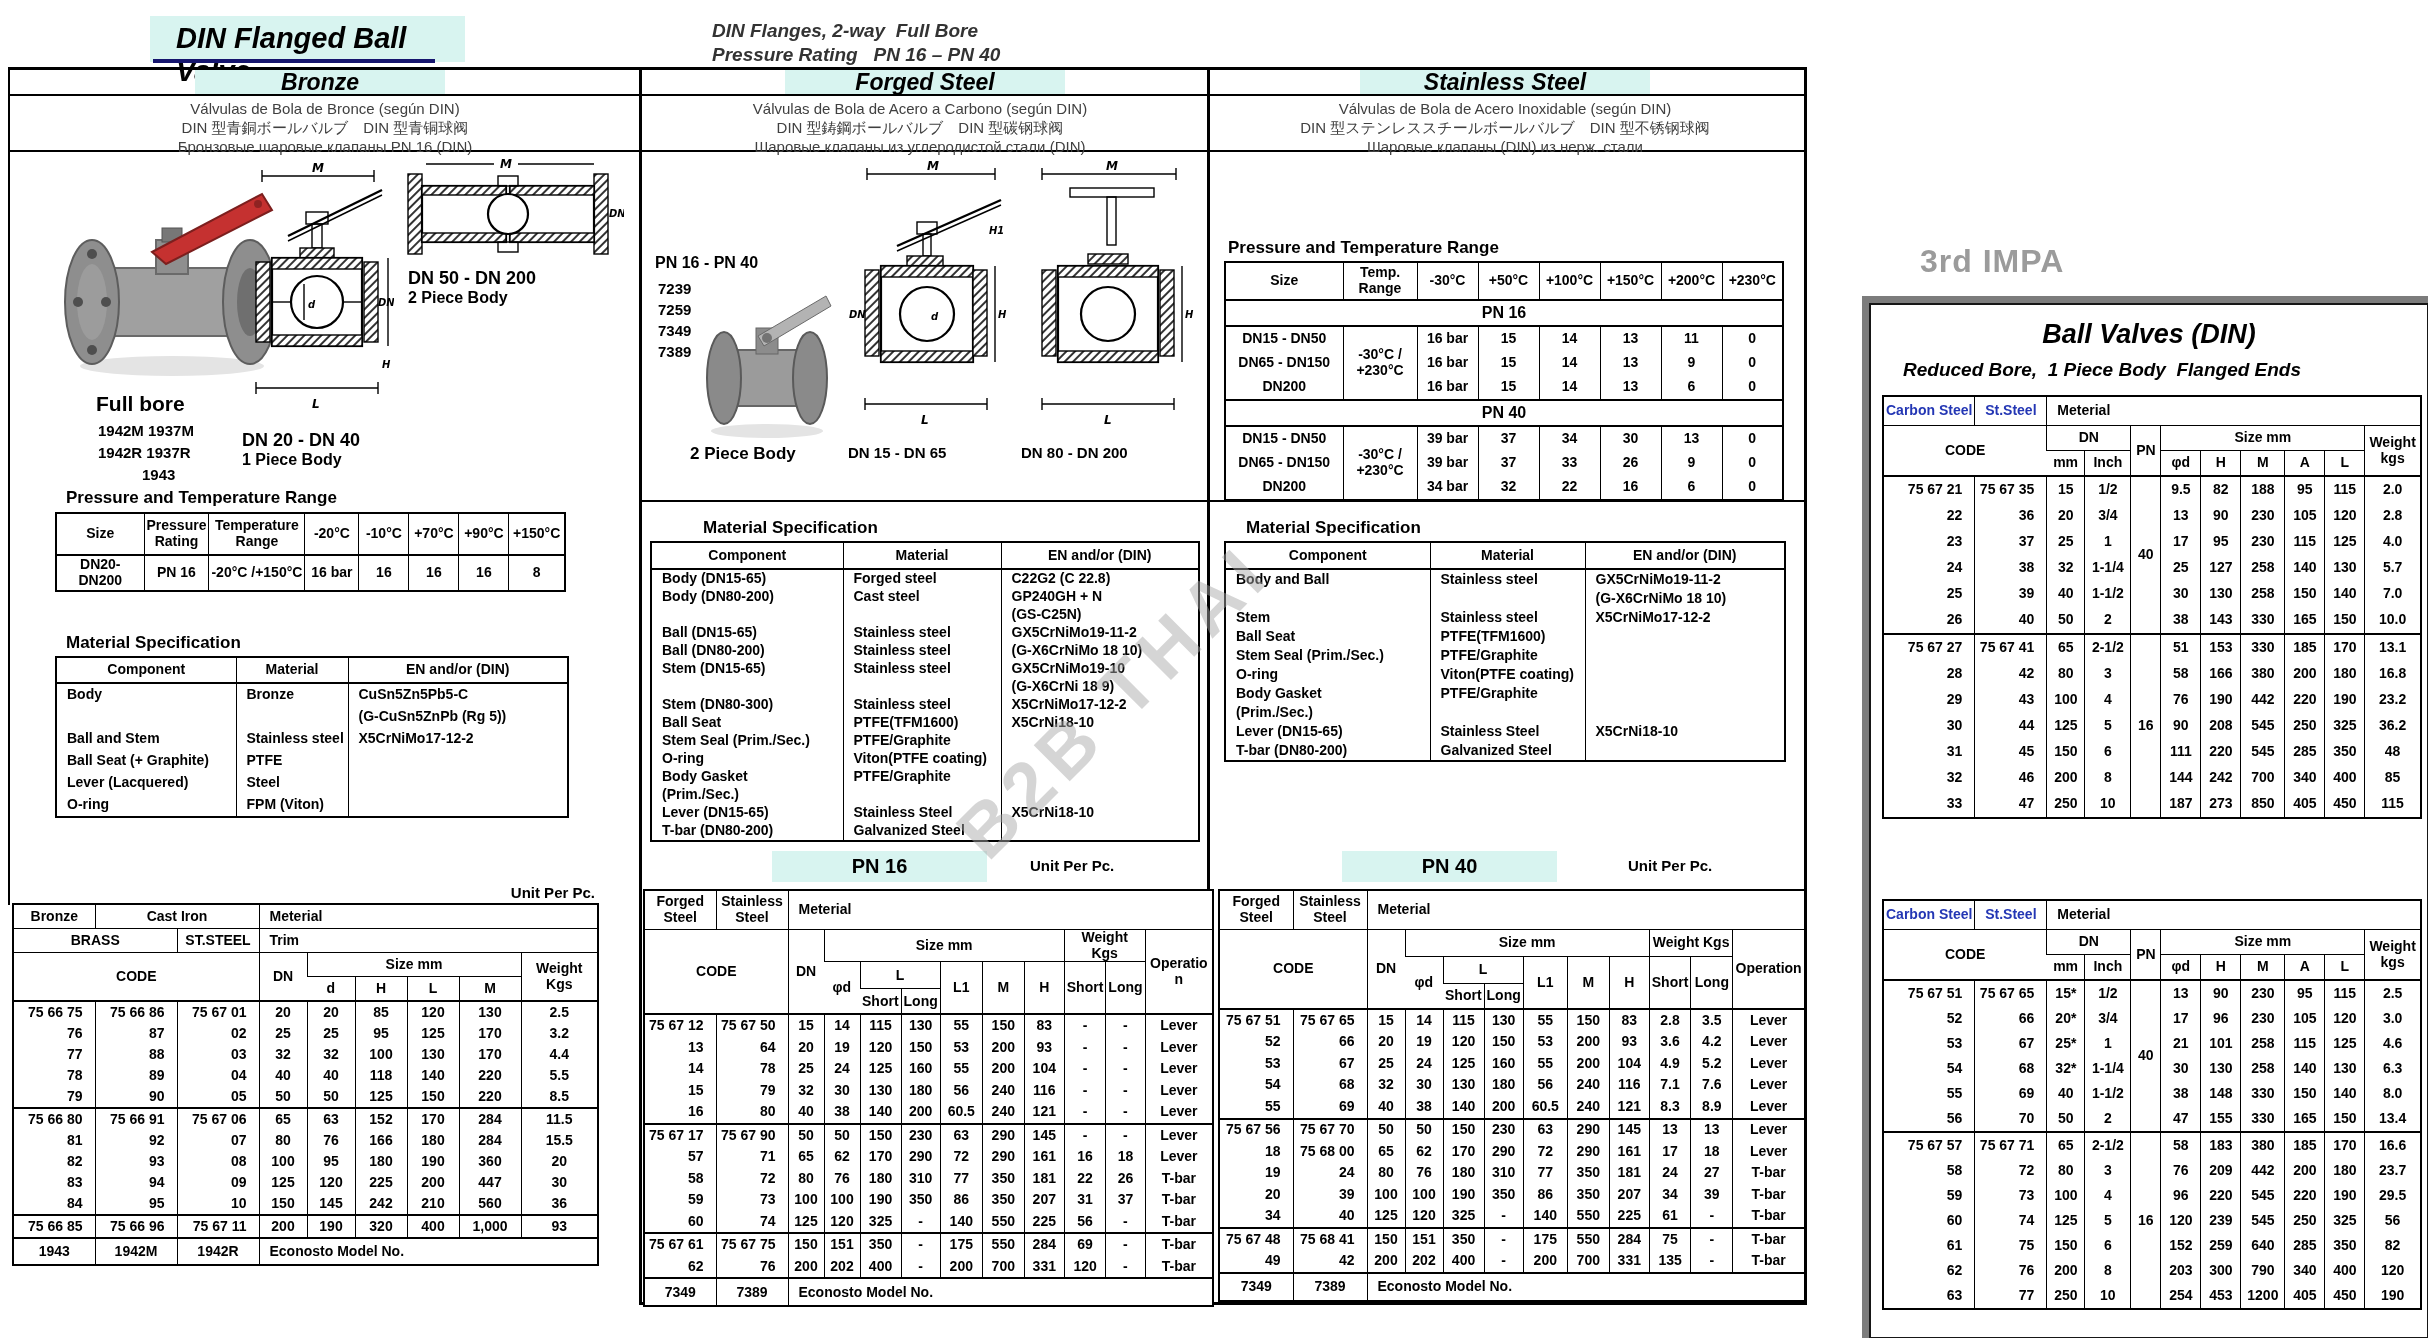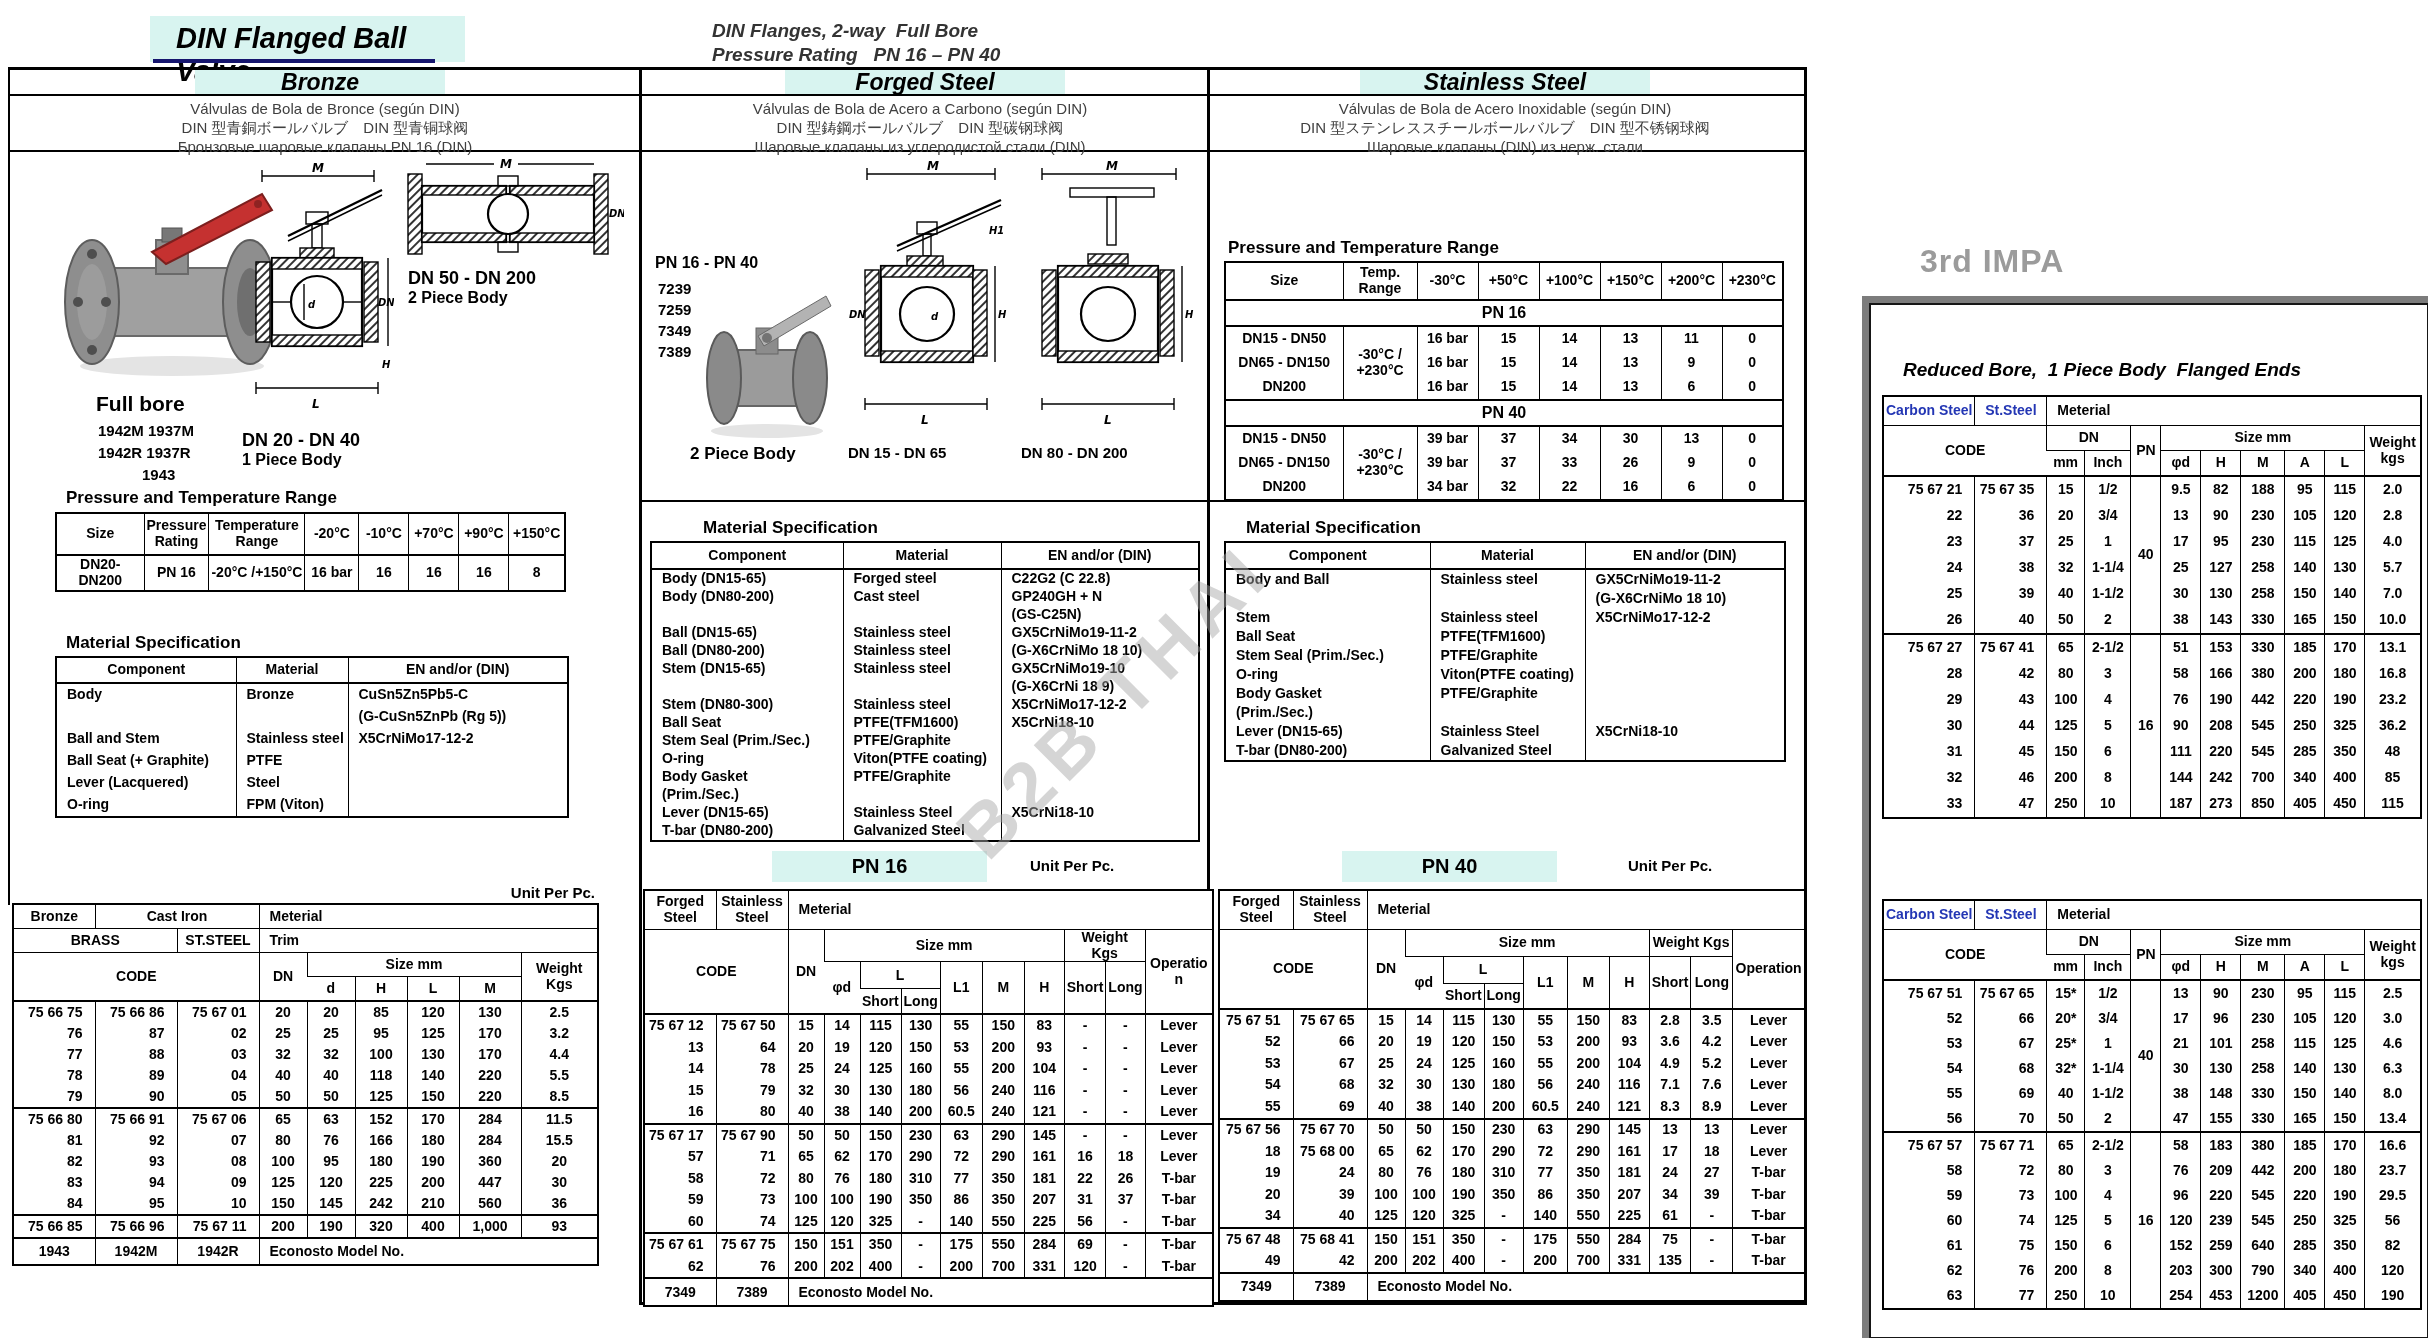--- a/index.html
+++ b/index.html
@@ -1222,20 +1222,21 @@
           <td>7389</td>
           <td colspan="10" class="hleft">Econosto Model No.</td>
         </tr>
       </tfoot>
     </table>
 
   <div id="watermark">B2B THAI</div>
 
   <div class="abs" style="left:1920px;top:243px;font-weight:bold;font-size:32px;color:#9b9b9b;letter-spacing:1px;">3rd IMPA</div>
   <div id="impa-panel">
+    <div class="it" style="position:absolute;top:16px;left:0;width:100%;text-align:center;font-size:27px;">Ball Valves (DIN)</div>
     <div class="it pre" style="position:absolute;top:56px;left:34px;font-size:19px;">Reduced Bore,  1 Piece Body  Flanged Ends</div>
     <table id="impa1" class="cat" style="position:absolute;left:13px;top:92px;">
         <colgroup>
           <col style="width: 72px;">
           <col style="width: 72px;">
           <col style="width: 38px;">
           <col style="width: 46px;">
           <col style="width: 30px;">
           <col style="width: 40px;">
           <col style="width: 40px;">

